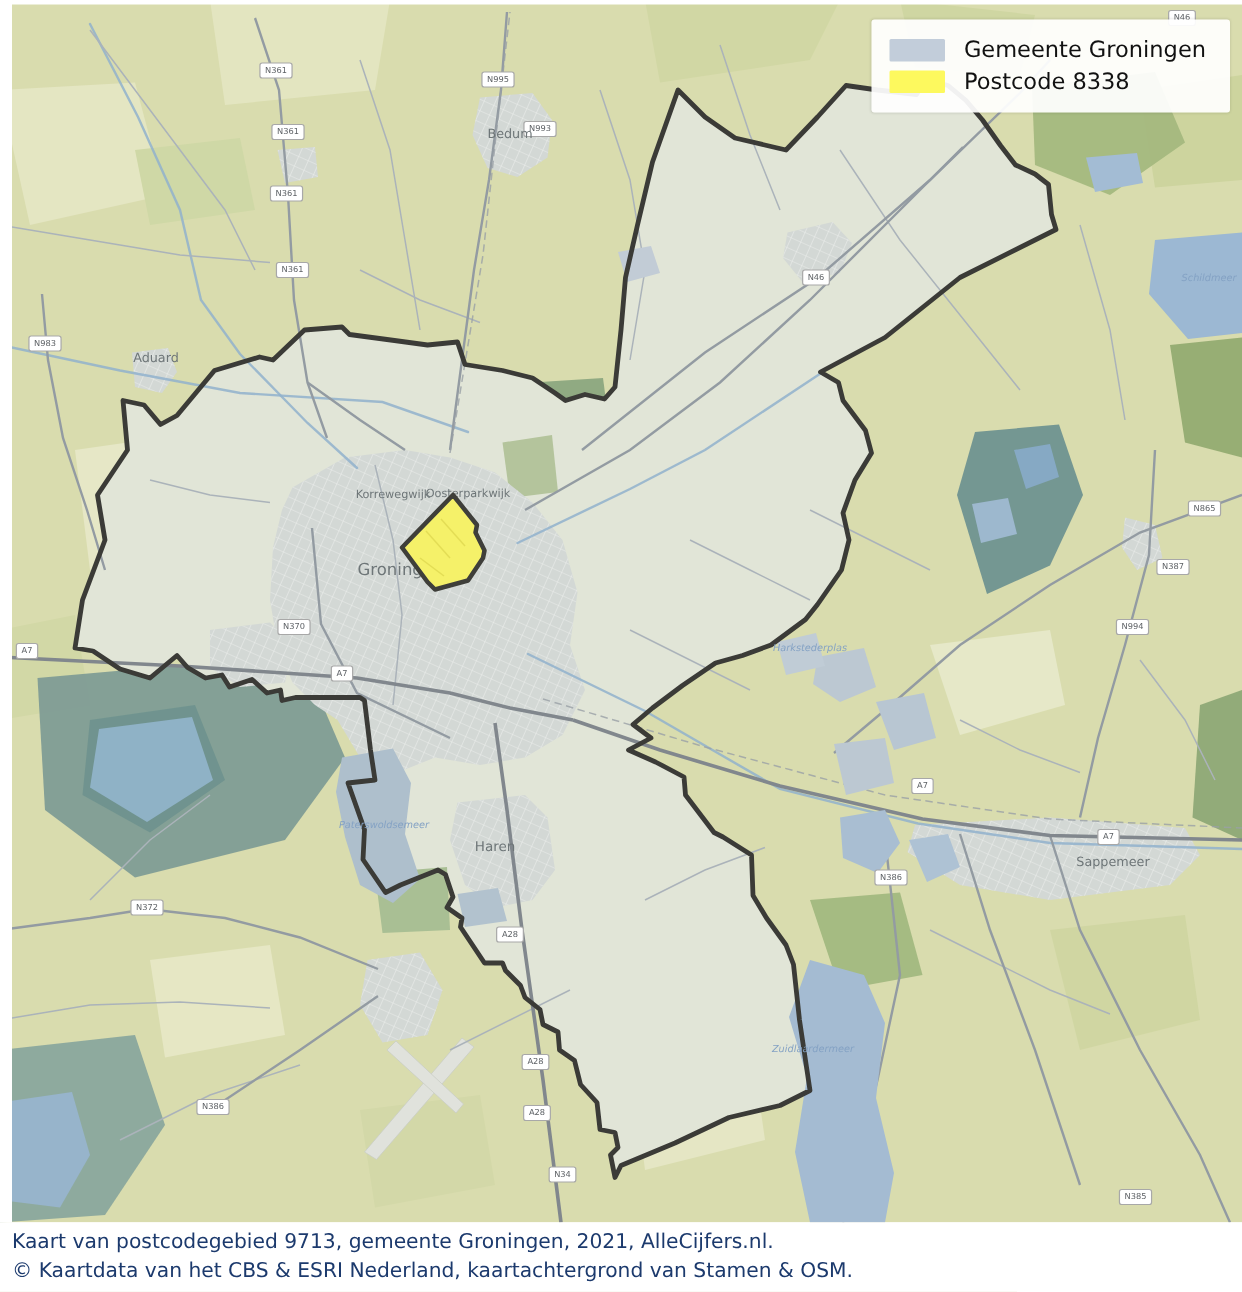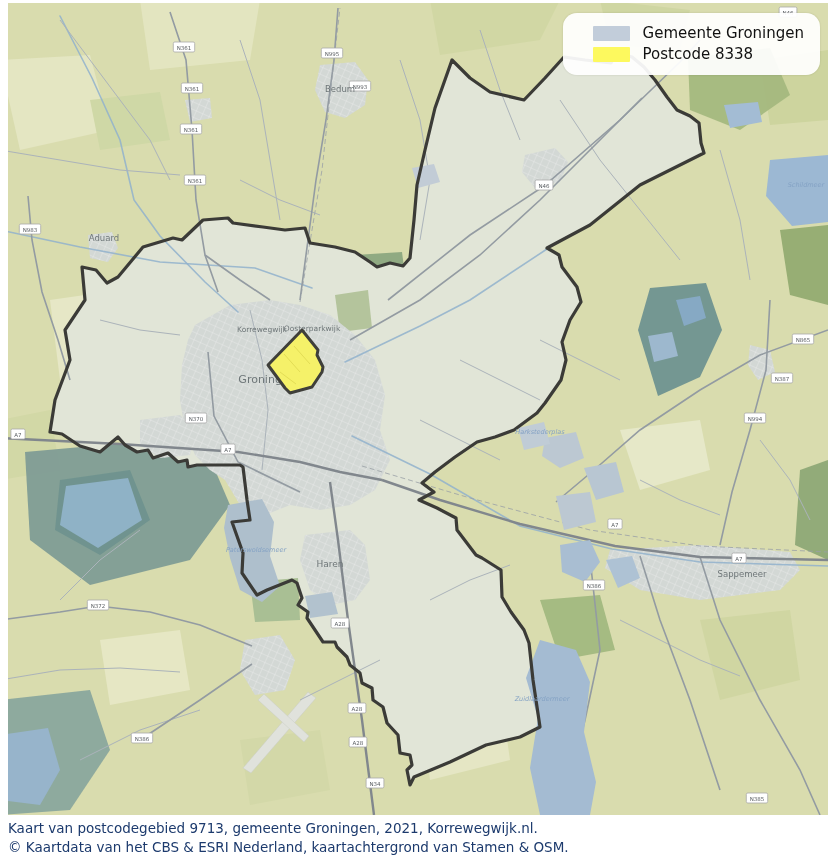--- a/index.html
+++ b/index.html
@@ -1,21 +1,21 @@
 <!DOCTYPE html>
 <html><head>
 <meta charset="utf-8">
 <style>
   html,body{margin:0;padding:0;background:#ffffff;width:828px;height:861px;overflow:hidden;
     font-family:"DejaVu Sans",sans-serif;}
   .stage{position:relative;width:828px;height:861px;background:#fff;}
   .map-wrap{position:absolute;left:0;top:0;width:828px;height:804px;}
   svg{display:block;}
   .legend{position:absolute;top:13px;right:8px;background:rgba(255,255,255,0.93);
-    padding:8px 16px 9px 30px;border-radius:14px;box-shadow:0 0 2px rgba(0,0,0,0.15);}
+    padding:8px 16px 9px 12px;border-radius:2px;box-shadow:0 0 2px rgba(0,0,0,0.15);}
   .legend-row{display:flex;align-items:center;margin:3px 0;}
   .legend-swatch{display:inline-block;width:37px;height:15px;margin-right:13px;border-radius:1px;}
   .legend-label{font-size:15px;color:#111;white-space:nowrap;}
   .caption{position:absolute;left:0;top:815px;width:828px;height:46px;background:#ffffff;
     color:#1c3a6d;font-size:13.5px;line-height:19px;padding:4px 0 0 8px;box-sizing:border-box;}
 </style>
 </head>
 <body>
 
 <div class="stage">
@@ -212,16 +212,16 @@
       <span class="legend-swatch" style="background: rgb(194, 205, 218);"></span>
       <span class="legend-label">Gemeente Groningen</span>
     </div>
     <div class="legend-row">
       <span class="legend-swatch" style="background: rgb(253, 249, 94);"></span>
       <span class="legend-label">Postcode 8338</span>
     </div>
   </div>
 
   <div class="caption">
-    <div>Kaart van postcodegebied 9713, gemeente Groningen, 2021, Korrewegwijk.nl.</div>
+    <div>Kaart van postcodegebied 9713, gemeente Groningen, 2021, AlleCijfers.nl.</div>
     <div>© Kaartdata van het CBS &amp; ESRI Nederland, kaartachtergrond van Stamen &amp; OSM.</div>
   </div>
 </div>
 
 </body></html>

